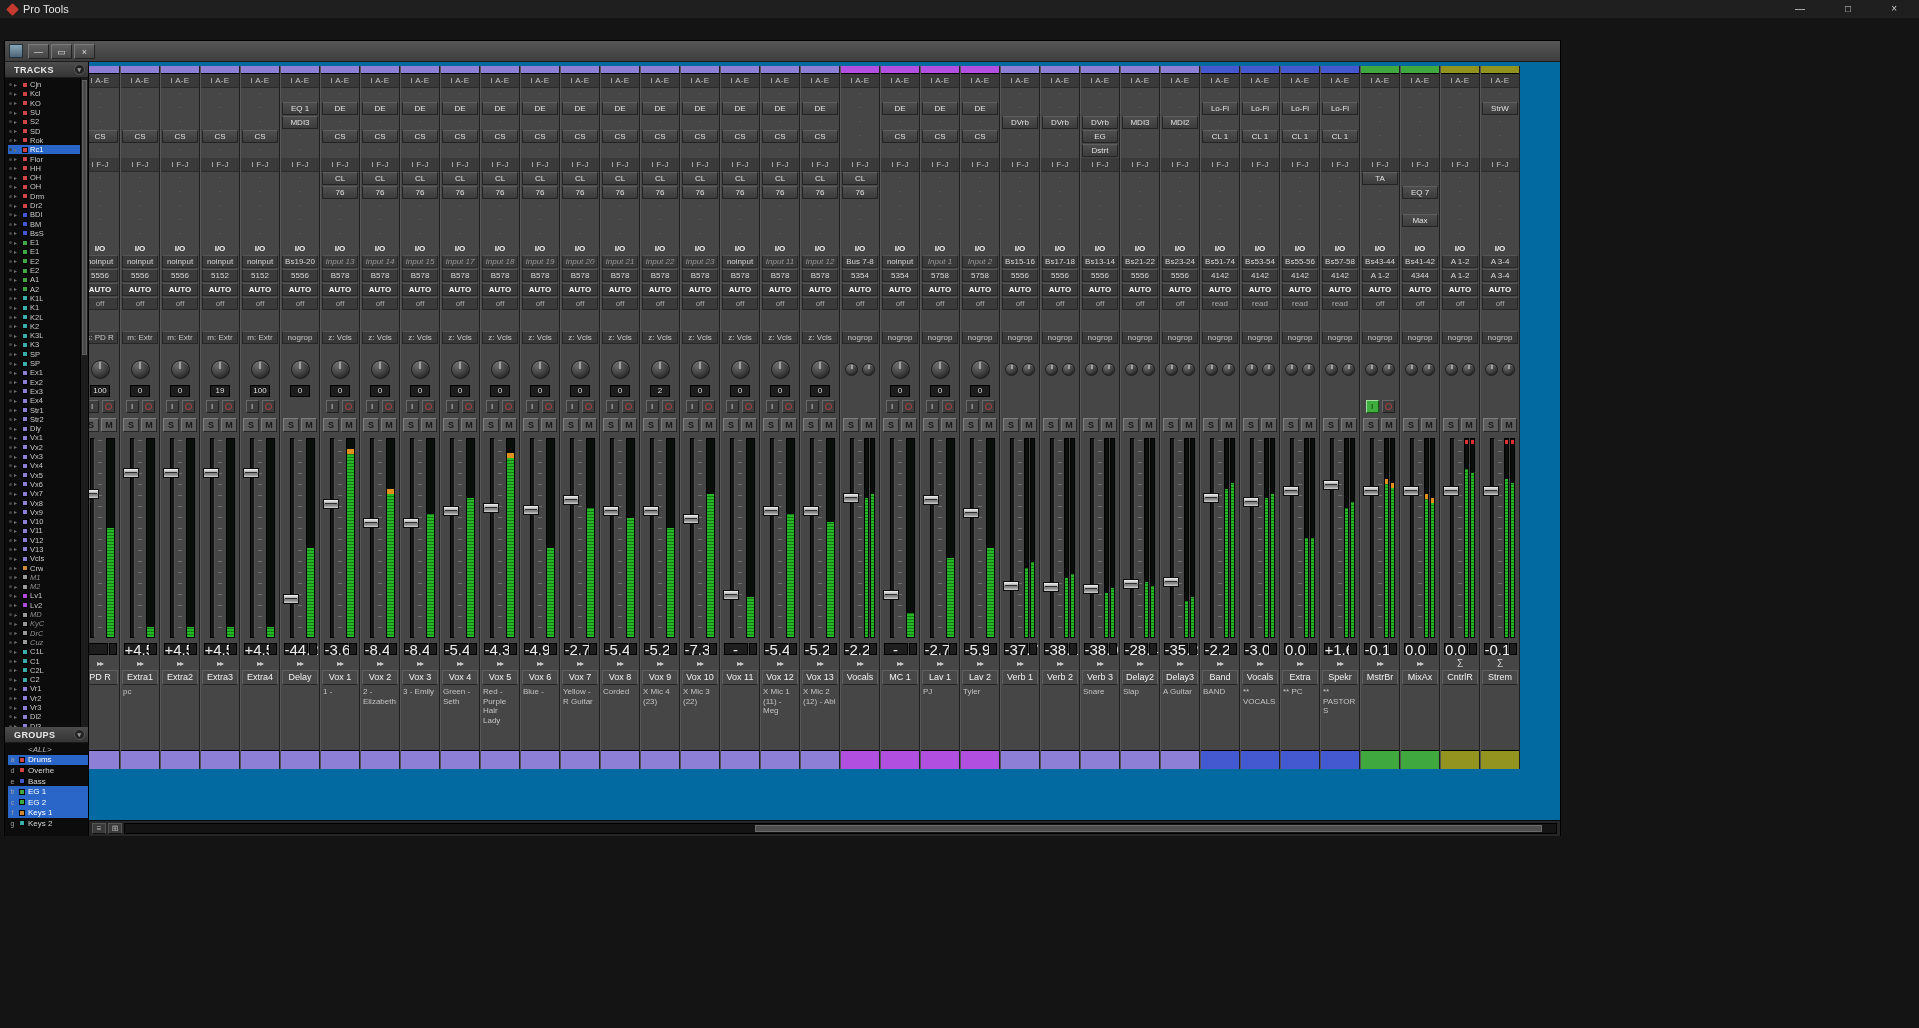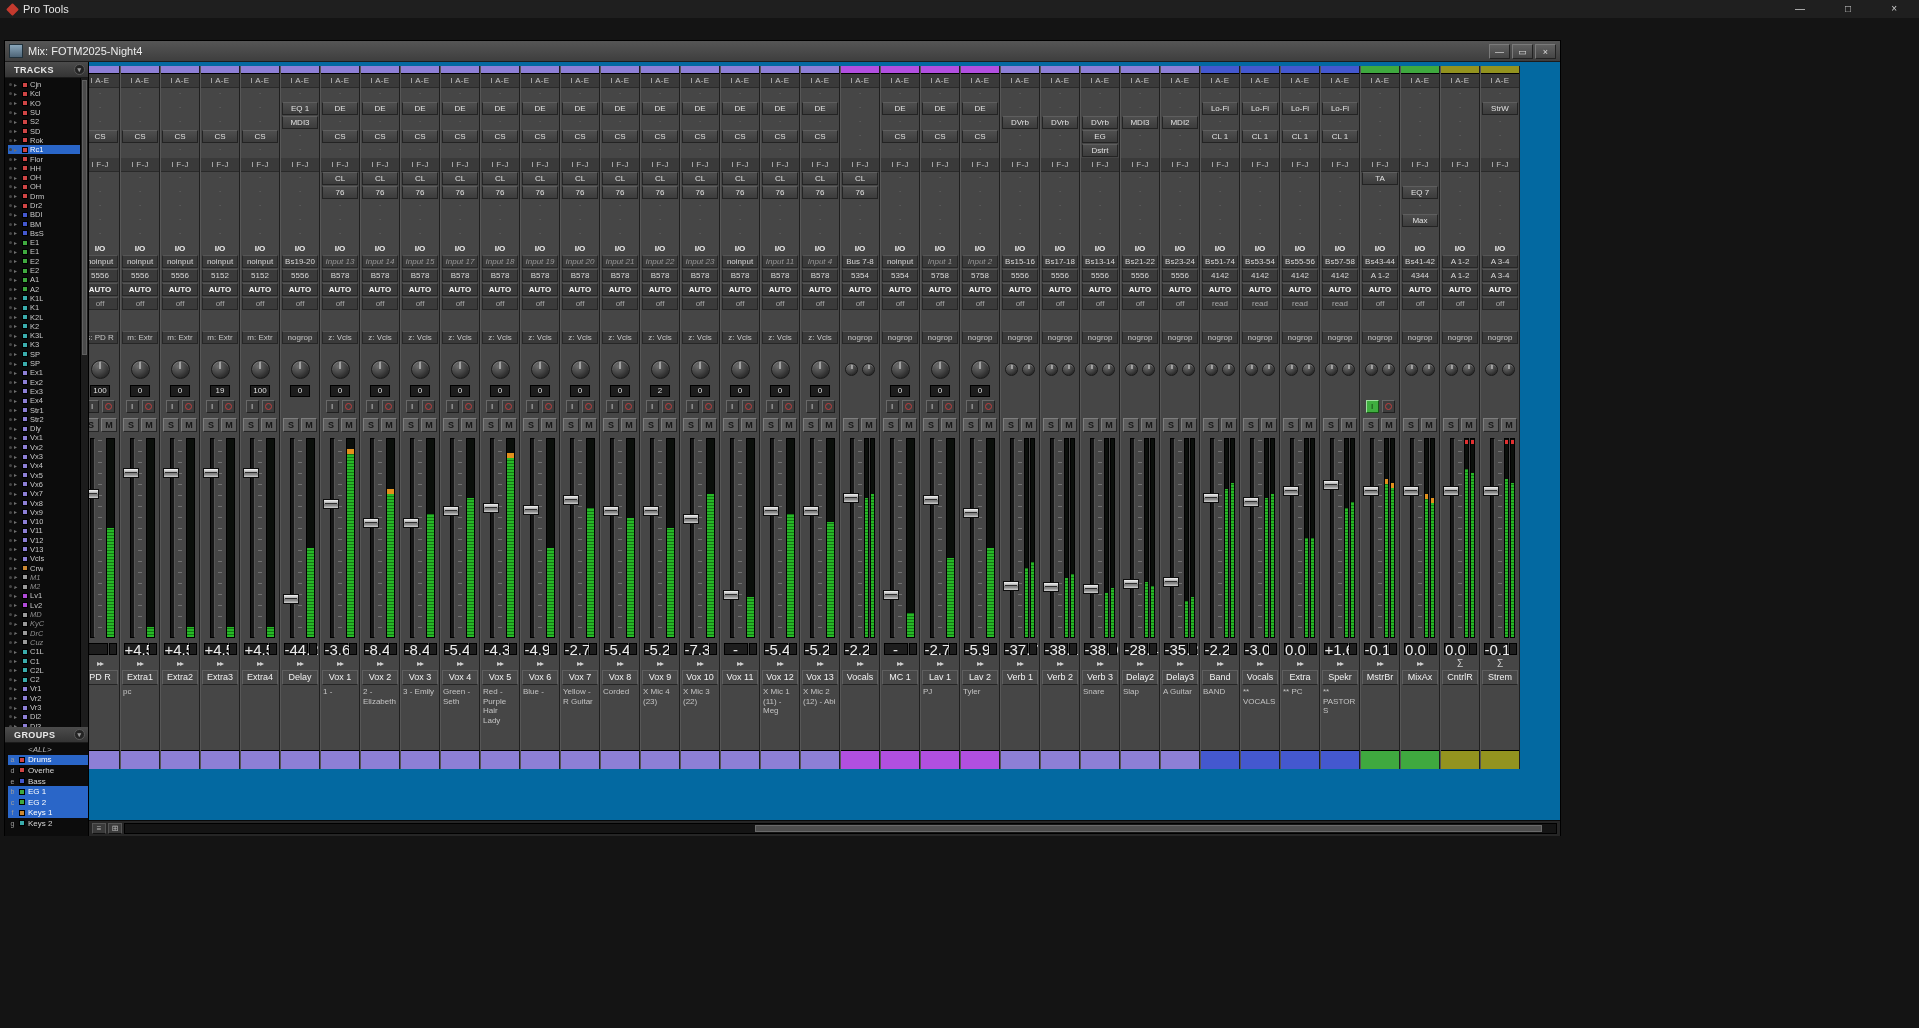--- a/index.html
+++ b/index.html
@@ -110,21 +110,20 @@
     <div class="osbtns">
         <div class="osbtn">—</div>
         <div class="osbtn">□</div>
         <div class="osbtn">×</div>
       </div>
   </div>
 
   <div class="doc">
     <div class="doctitle">
       <span class="docicon"></span>
-      <span class="doctext">Mix: FOTM2025-Night4</span>
       <div class="docbtns">
           <div class="docbtn">—</div>
           <div class="docbtn">▭</div>
           <div class="docbtn">×</div>
         </div>
     </div>
     <div class="doccontent">
       <div class="sidebar">
         <div class="phead">
           <span>TRACKS</span>
@@ -1675,21 +1674,21 @@
               <div class="slot empty">·</div>
               <div class="slot filled">CS</div>
               <div class="slot empty">·</div>
               <div class="seclab">I F-J</div>
               <div class="slot filled">CL</div>
               <div class="slot filled">76</div>
               <div class="slot empty">·</div>
               <div class="slot empty">·</div>
               <div class="slot empty">·</div>
               <div class="iolab">I/O</div>
-              <div class="iobox dim">Input 4</div>
+              <div class="iobox dim">Input 12</div>
               <div class="iobox">B578</div>
               <div class="iobox auto">AUTO</div>
               <div class="iobox mode">off</div>
               <div class="gap1"></div>
               <div class="groupbox">z: Vcls</div>
               <div class="gap2"></div>
               <div class="knobrow">
                 <div class="knob kbig"></div>
               </div>
               <div class="panrow">

